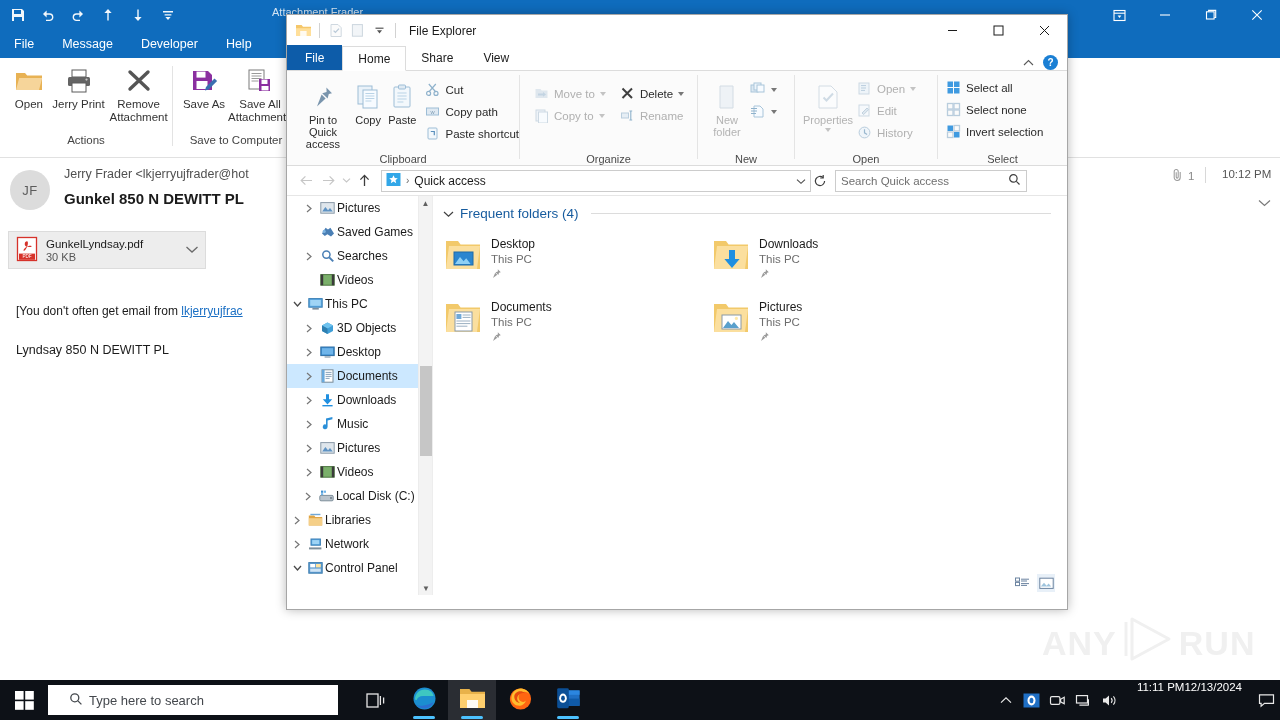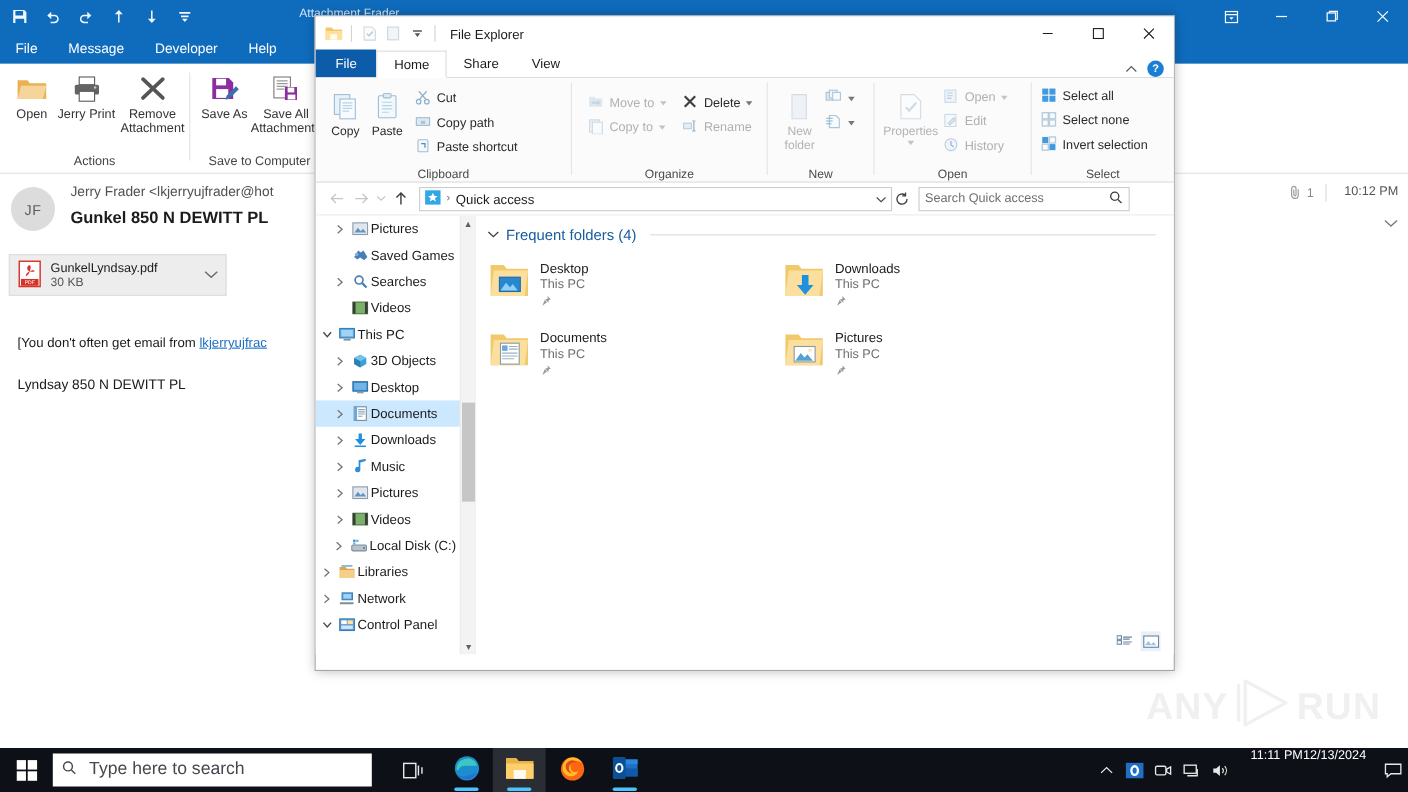--- a/index.html
+++ b/index.html
@@ -57,21 +57,21 @@
   .ol-group {
     position:absolute; top:0; height:100px;
   }
   .ol-group-items { display:flex; height:78px; align-items:flex-start; padding-top:6px; }
   .ol-bigbtn {
     width:56px; display:flex; flex-direction:column; align-items:center;
     font-size:11.5px; color:#333; text-align:center; line-height:13px;
   }
   .ol-bigbtn .gl { height:34px; display:flex; align-items:center; justify-content:center; }
   .ol-group-label {
-    position:absolute; bottom:5px; left:0; width:100%;
+    position:absolute; bottom:12px; left:0; width:100%;
     text-align:center; font-size:11.5px; color:#444;
   }
   .ol-group-sep {
     position:absolute; top:8px; height:80px; width:1px; background:#e3e3e3;
   }
 
   .ol-readpane { position:absolute; left:0; top:159px; width:1280px; height:521px; background:#fff; }
   .ol-avatar {
     position:absolute; left:10px; top:170px; width:40px; height:40px; border-radius:50%;
     background:#dcdcdc; color:#5c5c5c; font-size:13px;
@@ -243,22 +243,22 @@
 
   
   #taskbar {
     position:absolute; left:0; bottom:0; width:1280px; height:40px;
     background:#0d1117;
     display:flex; align-items:center;
   }
   .tb-start { width:48px; height:40px; display:flex; align-items:center; justify-content:center; }
   .tb-search {
     width:290px; height:30px; background:#ffffff; display:flex; align-items:center;
-    gap:11px; padding-left:8px; margin-left:0px;
-    font-size:16px; color:#44484d;
+    gap:6px; padding-left:21px; margin-left:0px;
+    font-size:13px; color:#44484d;
   }
   .tb-icons { display:flex; align-items:center; height:40px; margin-left:14px; }
   .tb-icon {
     width:48px; height:40px; display:flex; align-items:center; justify-content:center;
     position:relative;
   }
   .tb-icon.running::after {
     content:""; position:absolute; bottom:1px; left:13px; width:22px; height:3px;
     background:#4cc2ff; border-radius:2px;
   }
@@ -527,20 +527,29 @@
           </svg>
       </span>
       <span class="fe-help">?</span>
     </span>
   </div>
 
   <div class="fe-ribbon">
 
     <div class="fe-grp" style="left:0; width:232px;">
       <div style="display:flex; align-items:flex-start; padding:4px 0 0 8px;">
+        <div class="fe-big" style="width:62px;">
+          <span class="gl">
+            <svg width="28" height="28" viewBox="0 0 28 28">
+                <path fill="#7a95ad" d="M17.4 4.6 23 10.2l-3.2.9-1.2 4.5-5.4-5.4 4.4-1.3z"></path>
+                <path fill="#7a95ad" d="m12.6 11.4 4 4L8 23.6z"></path>
+              </svg>
+          </span>
+          <span>Pin to Quick access</span>
+        </div>
         <div class="fe-big" style="width:38px;">
           <span class="gl">
             <svg width="28" height="28" viewBox="0 0 28 28">
                 <rect x="4" y="3" width="14" height="18" fill="#eaf2f9" stroke="#9dbdd6"></rect>
                 <rect x="9" y="7" width="14" height="18" fill="#f7fbff" stroke="#9dbdd6"></rect>
                 <path d="M11.4 10.5h9M11.4 13h9M11.4 15.5h9M11.4 18h6" stroke="#b9d3e6"></path>
               </svg>
           </span>
           <span>Copy</span>
         </div>

